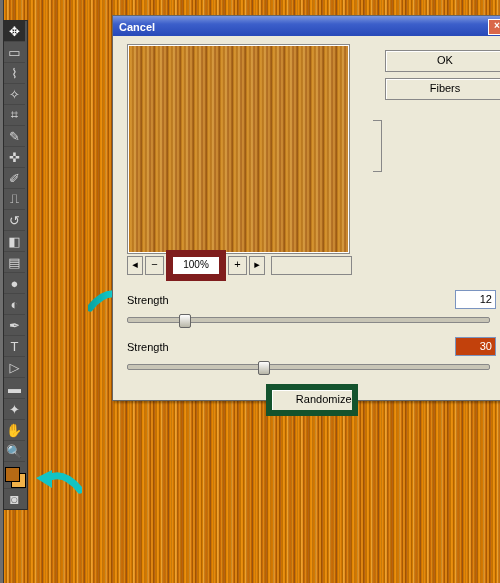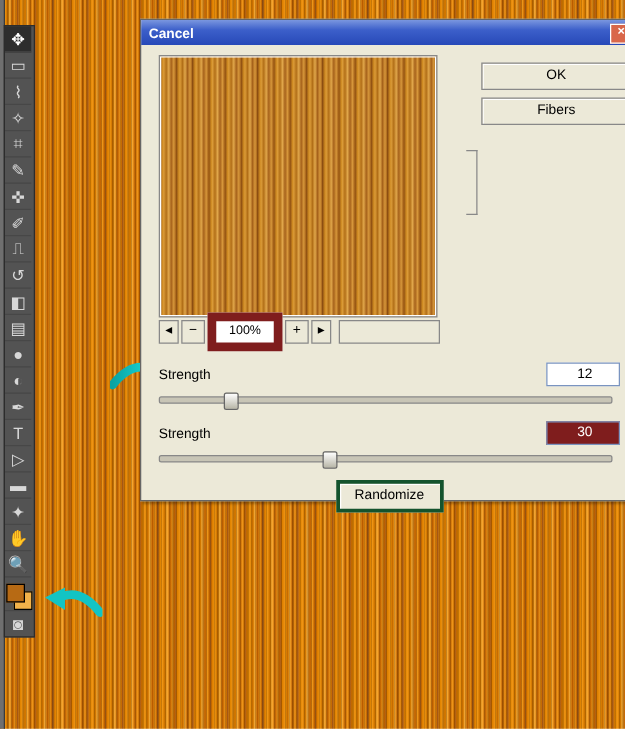--- a/index.html
+++ b/index.html
@@ -208,34 +208,34 @@
     top: -4px;
     width: 10px; height: 12px;
     background: linear-gradient(#fefefe, #b8b6a7);
     border: 1px solid #666;
     border-radius: 2px;
     cursor: pointer;
   }
   .valbox {
     width: 36px; height: 17px;
     background: #fff; border: 1px solid #7a94c0;
-    text-align: right; padding-right: 21px;
+    text-align: right; padding-right: 3px;
     line-height: 17px;
   }
   .valbox.sel {
-    background: #7f1d1d; color: #fff;
+    background: #c2410c; color: #fff;
   }
   .randomize {
     margin: 14px auto 0 auto;
     display: block;
     width: 80px; height: 20px;
     background: #ece9d8;
-    border: 3px solid #14532d;
+    border: 6px solid #14532d;
     box-shadow: inset 1px 1px #fff;
-    text-align: center; line-height: 19px;
+    text-align: right; line-height: 19px;
     cursor: pointer;
   }
 
   
   .watermark {
     position: absolute;
     top: 269px; left: 200px;
     color: rgba(120,120,120,0.35);
     font-size: 22px;
     font-weight: bold;

